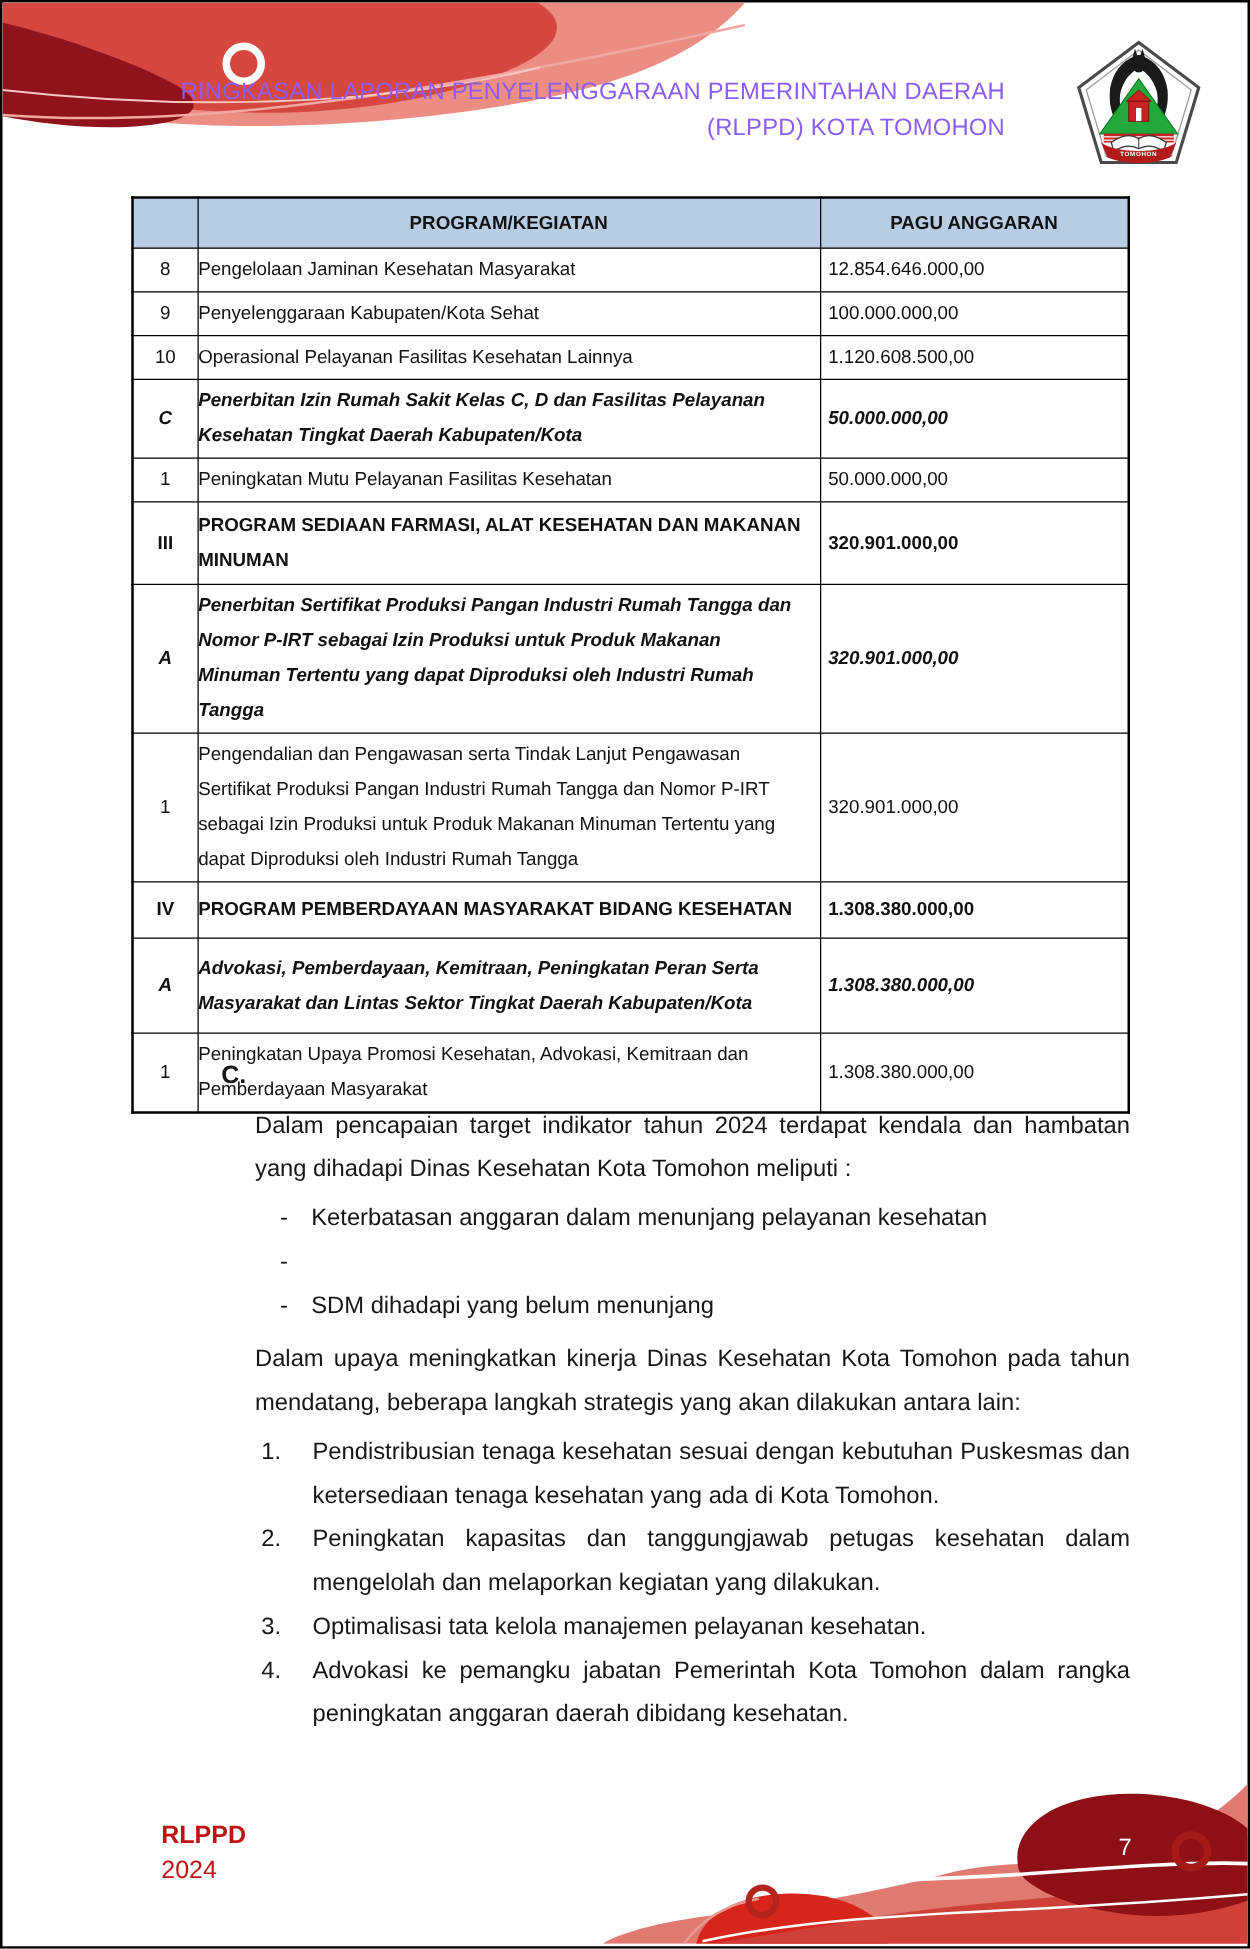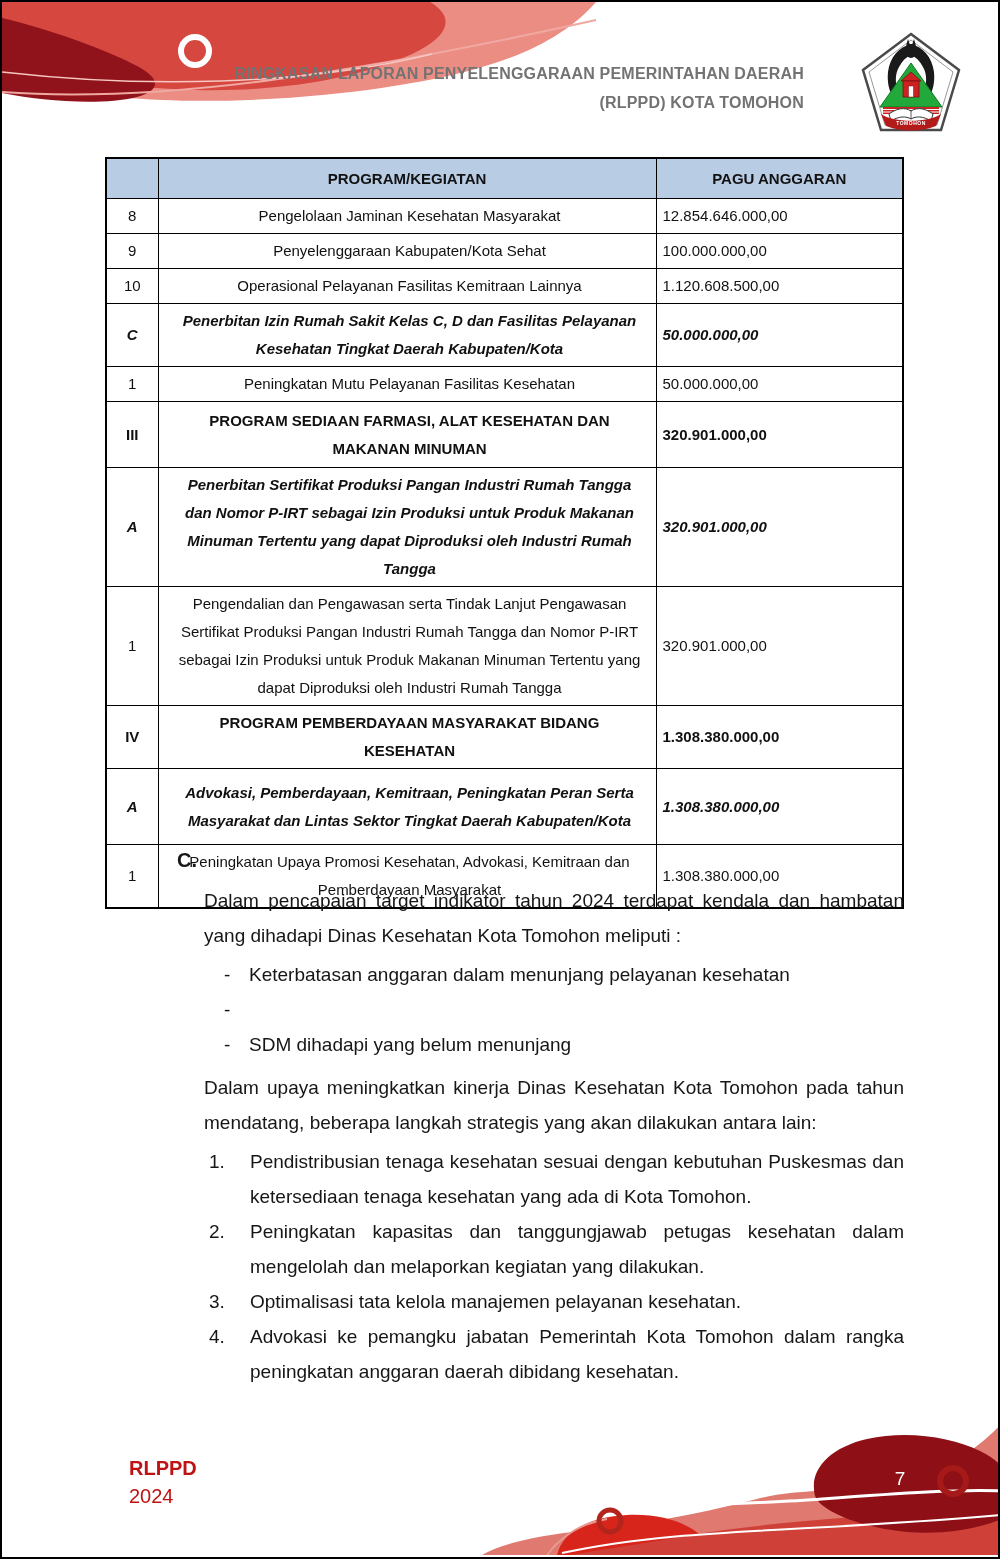--- a/index.html
+++ b/index.html
@@ -5,36 +5,36 @@
   html,body { margin:0; padding:0; background:#ffffff; }
   .page {
     position:relative; width:1000px; height:1559px;
     background:#ffffff; border:2px solid #000; box-sizing:border-box;
     overflow:hidden; font-family:"Liberation Sans", sans-serif; color:#111;
   }
   
   .deco-top { position:absolute; top:0; left:0; }
   .doc-title {
     position:absolute; top:57px; right:194px; text-align:right;
-    color:#737373; font-weight:bold; font-size:16px; line-height:29px; letter-spacing:.2px;
+    color:#8b5cf6; font-weight:normal; font-size:19px; line-height:29px; letter-spacing:.2px;
   }
   .logo-wrap { position:absolute; top:28px; left:857px; width:104px; height:104px; }
   
   table.budget {
     position:absolute; left:103px; top:155px; width:797px;
     border-collapse:collapse; border:2px solid #000; table-layout:fixed;
     font-size:15px;
   }
   table.budget col.w-no   { width:52px; }
   table.budget col.w-prog { width:498px; }
   table.budget col.w-pagu { width:247px; }
   table.budget th, table.budget td { border:1px solid #000; vertical-align:middle; line-height:28px; }
   table.budget thead th { background:#b8cce4; font-weight:bold; text-align:center; height:37px; }
   td.c-no   { text-align:center; }
-  td.c-prog { text-align:center; padding:3px 10px 3px 15px; }
+  td.c-prog { text-align:left; padding:3px 10px 3px 0; }
   td.c-pagu { text-align:left; padding:3px 11px 3px 6px; }
   tr.bold   { font-weight:bold; }
   tr.bi     { font-weight:bold; font-style:italic; }
   
   .content { position:absolute; left:175px; top:843px; width:727px; font-size:19px; color:#161616; }
   .sec-heading { display:flex; font-weight:bold; font-size:20px; line-height:30px; }
   .sec-heading .hlabel { width:27px; flex:none; }
   .para { margin:8px 0 0 27px; text-align:justify; line-height:35px; }
   .bullet-list { margin:4px 0 0 47px; }
   .bullet-item { display:flex; line-height:35px; }
@@ -110,21 +110,21 @@
         <td class="c-prog">Pengelolaan Jaminan Kesehatan Masyarakat</td>
         <td class="c-pagu">12.854.646.000,00</td>
       </tr>
       <tr style="height:30px">
         <td class="c-no">9</td>
         <td class="c-prog">Penyelenggaraan Kabupaten/Kota Sehat</td>
         <td class="c-pagu">100.000.000,00</td>
       </tr>
       <tr style="height:30px">
         <td class="c-no">10</td>
-        <td class="c-prog">Operasional Pelayanan Fasilitas Kemitraan Lainnya</td>
+        <td class="c-prog">Operasional Pelayanan Fasilitas Kesehatan Lainnya</td>
         <td class="c-pagu">1.120.608.500,00</td>
       </tr>
       <tr class="bi" style="height:57px">
         <td class="c-no">C</td>
         <td class="c-prog">Penerbitan Izin Rumah Sakit Kelas C, D dan Fasilitas Pelayanan Kesehatan Tingkat Daerah Kabupaten/Kota</td>
         <td class="c-pagu">50.000.000,00</td>
       </tr>
       <tr style="height:30px">
         <td class="c-no">1</td>
         <td class="c-prog">Peningkatan Mutu Pelayanan Fasilitas Kesehatan</td>

